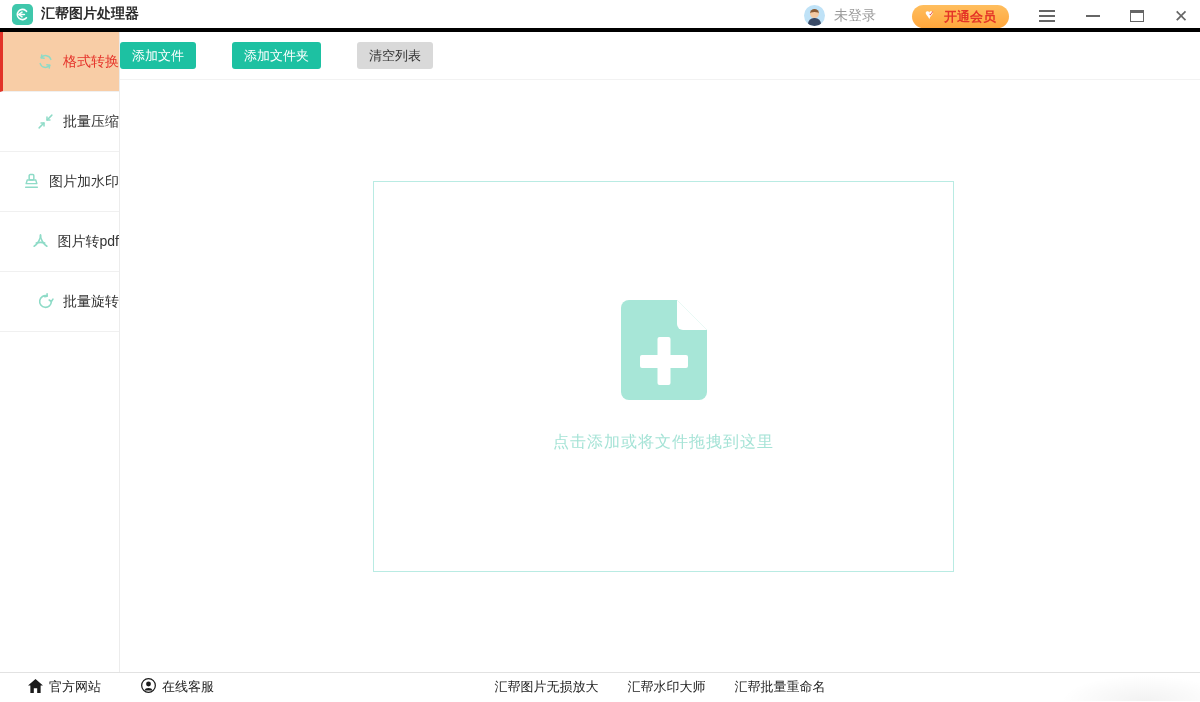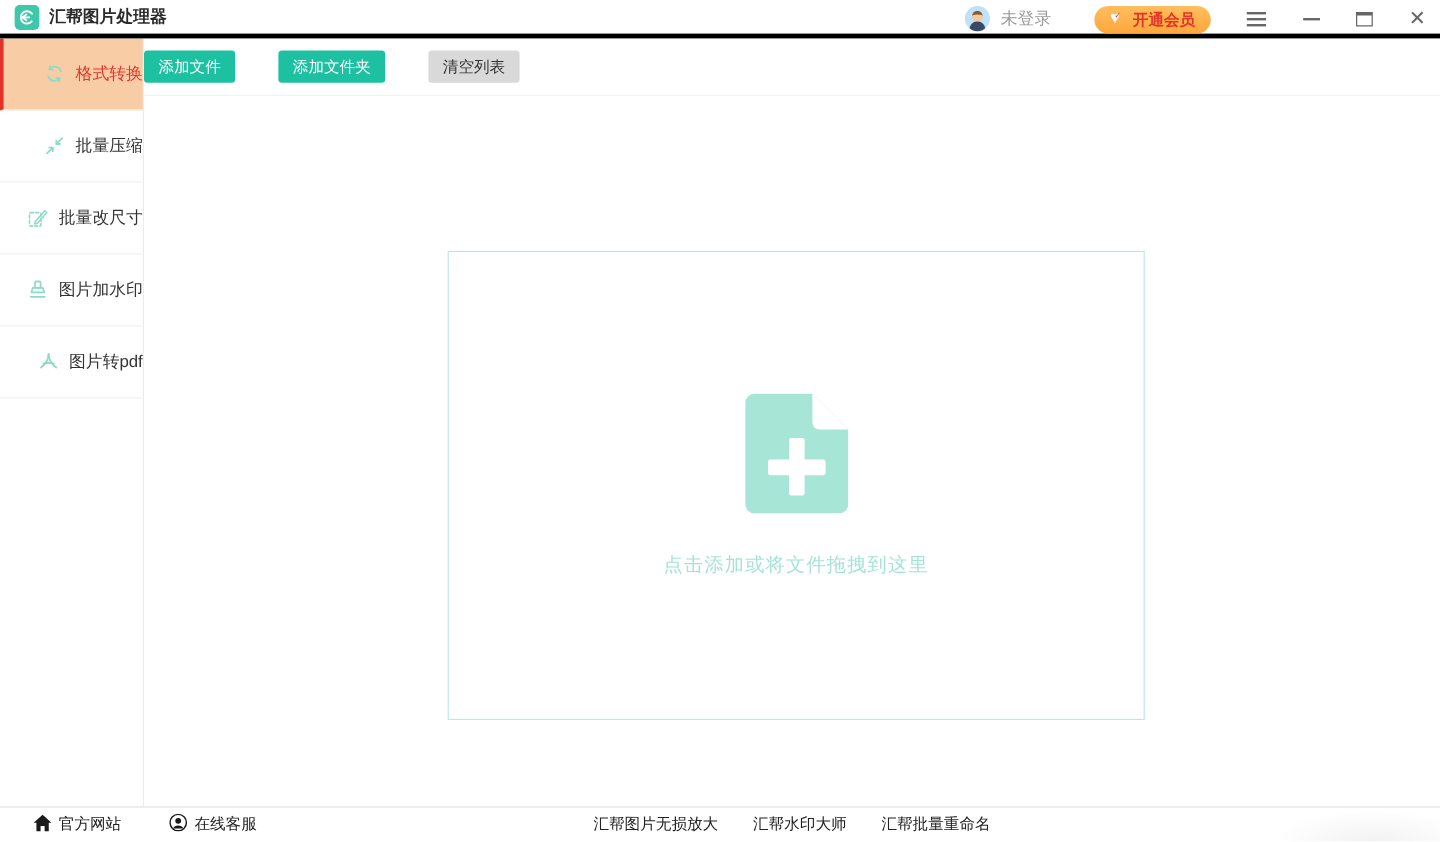--- a/index.html
+++ b/index.html
@@ -78,21 +78,21 @@
     height: 27px; padding: 0 12px; font-size: 13px; border: none; border-radius: 3px;
     cursor: pointer; font-family: inherit;
   }
   .tb-btn.teal { background: #1dc1a2; color: #fff; margin-right: 36px; }
   .tb-btn.gray { background: #d9d9d9; color: #333; }
 
   .main { flex: 1; position: relative; background: #fff; }
   .dropzone {
     position: absolute; left: 253px; top: 101px; width: 581px; height: 391px;
     border: 1px solid #b9ebe3; cursor: pointer;
-    display: flex; flex-direction: column; align-items: center; justify-content: center; margin-top: 28px;
+    display: flex; flex-direction: column; align-items: center; justify-content: center;
   }
   .drop-hint { margin-top: 28px; font-size: 16px; color: #a5e3d6; letter-spacing: 1px; }
 
   
   .footer {
     position: relative; height: 29px; border-top: 1px solid #e2e2e2; background: #fff;
     display: flex; align-items: center; font-size: 13px; color: #222;
   }
   .f-item { display: flex; align-items: center; gap: 6px; cursor: pointer; }
   .f-site { margin-left: 28px; }
@@ -164,41 +164,43 @@
       <div class="side-item">
         <span class="s-icon"><svg width="17" height="17" viewBox="0 0 16 16" fill="none" stroke="#8edbc7" stroke-width="1.4" stroke-linecap="round" stroke-linejoin="round">
             <path d="M2 14 L6.5 9.5"></path>
             <path d="M6.6 12.2 L6.6 9.4 L3.8 9.4"></path>
             <path d="M14 2 L9.5 6.5"></path>
             <path d="M9.4 3.8 L9.4 6.6 L12.2 6.6"></path>
           </svg></span>
         <span>批量压缩</span>
       </div>
       <div class="side-item">
-        <span class="s-icon"><svg width="17" height="17" viewBox="0 0 16 16" fill="none" stroke="#8edbc7" stroke-width="1.3" stroke-linecap="round" stroke-linejoin="round">
-            <rect x="1.5" y="4" width="9" height="10.5" rx="1" stroke-dasharray="2.2 1.8"></rect>
-            <path d="M6 11 L13.5 2.5 L15 4 L7.8 12.2 L5.5 12.8 Z" stroke-width="1.2"></path>
-          </svg></span>
-        <span>批量改尺寸</span>
-      </div>
-      <div class="side-item">
         <span class="s-icon"><svg width="17" height="17" viewBox="0 0 16 16" fill="none" stroke="#8edbc7" stroke-width="1.4" stroke-linecap="round">
             <rect x="5.8" y="1.5" width="4.4" height="5" rx="1"></rect>
             <path d="M4 6.5 h8 l1 3.5 H3 Z" stroke-linejoin="round"></path>
             <path d="M2.5 13.5 h11"></path>
           </svg></span>
         <span>图片加水印</span>
       </div>
       <div class="side-item">
         <span class="s-icon"><svg width="17" height="17" viewBox="0 0 16 16" fill="none" stroke="#8edbc7" stroke-width="1.5" stroke-linecap="round">
             <path d="M8 2 C8.2 6 5 10.5 2 12.5"></path>
             <path d="M8 2 C7.8 6 11 10.5 14 12.5"></path>
             <path d="M4 9.5 C6.5 8.6 9.5 8.6 12 9.5"></path>
           </svg></span>
         <span>图片转pdf</span>
+      </div>
+      <div class="side-item">
+        <span class="s-icon"><svg width="17" height="17" viewBox="0 0 16 16" fill="none" stroke="#8edbc7" stroke-width="1.5" stroke-linecap="round" stroke-linejoin="round">
+            <path d="M13.5 8 A5.5 5.5 0 1 1 9.5 2.7"></path>
+            <path d="M9.5 0.8 L9.5 3 L7.3 3.4"></path>
+            <path d="M12 5.5 L13.6 8 L15.5 6.8" stroke-width="0"></path>
+            <path d="M13.5 8 L15 5.8 M13.5 8 L11.5 6.6"></path>
+          </svg></span>
+        <span>批量旋转</span>
       </div>
     </div>
 
   <div class="content">
     <div class="toolbar">
       <button class="tb-btn teal">添加文件</button>
       <button class="tb-btn teal">添加文件夹</button>
       <button class="tb-btn gray">清空列表</button>
     </div>
 

